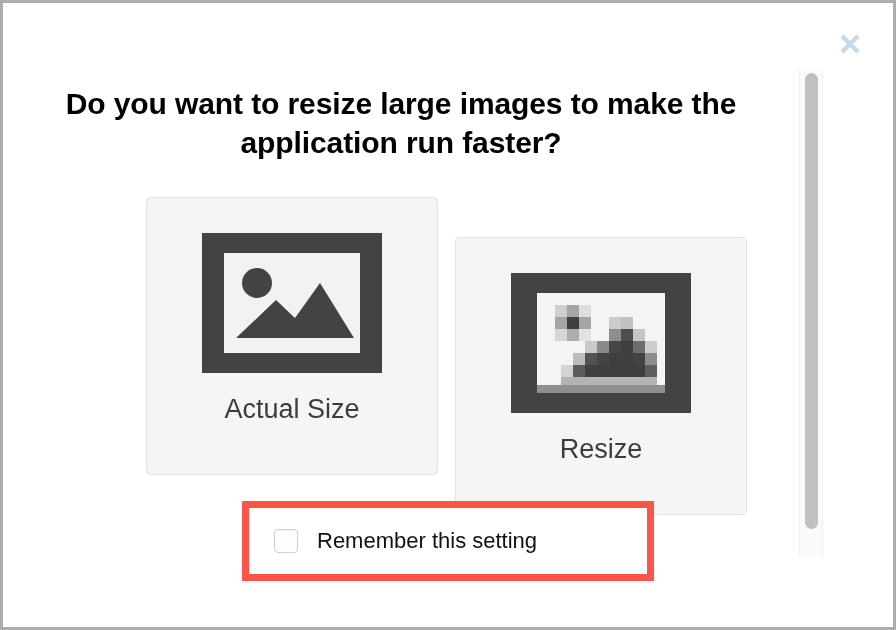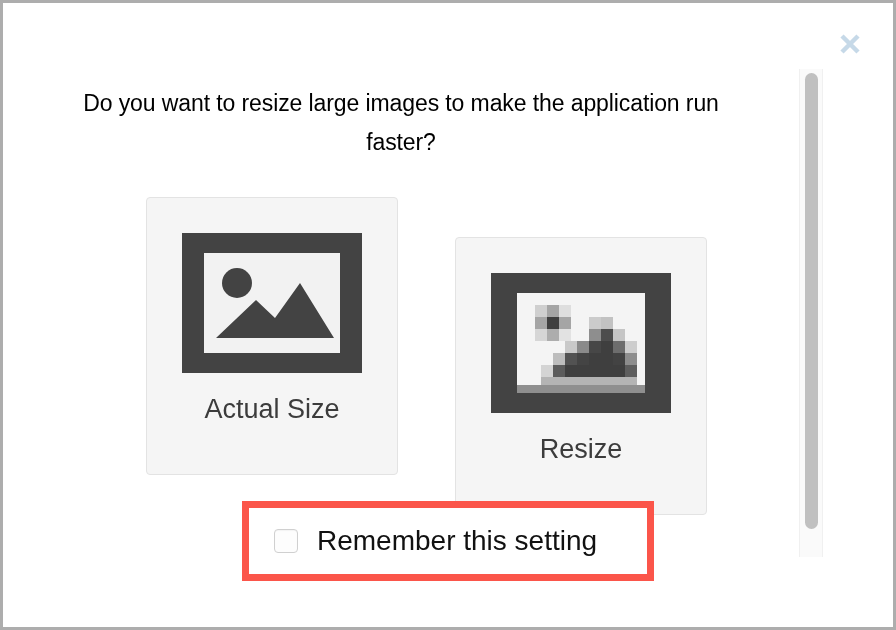--- a/index.html
+++ b/index.html
@@ -69,40 +69,40 @@
     width: 790px;
     height: 624px;
   }
 
   #prompt-title {
     position: absolute;
     left: 50px;
     top: 78px;
     width: 690px;
     text-align: center;
-    font-size: 23px;
+    font-size: 30px;
     line-height: 39px;
     color: #000000;
     font-family: "Liberation Sans", sans-serif;
-    font-weight: 400;
+    font-weight: 700;
     letter-spacing: -0.1px;
   }
 
   
   #options-row {
     position: absolute;
     left: 140px;
     top: 191px;
     width: 600px;
     height: 280px;
   }
   .option-card {
     position: absolute;
     top: 0;
-    width: 252px;
+    width: 292px;
     height: 278px;
     box-sizing: border-box;
     background: #f5f5f5;
     border: 1px solid #e3e3e3;
     border-radius: 4px;
     cursor: pointer;
   }
   #option-card-actual { left: 0px; }
   #option-card-resize { left: 309px; margin-top: 40px; }
 
@@ -154,21 +154,21 @@
     box-sizing: border-box;
     border: 1px solid #d0d0d0;
     border-radius: 4px;
     background: #fdfdfd;
     box-shadow: inset 0 1px 1px rgba(0,0,0,0.04);
     flex: 0 0 auto;
     cursor: pointer;
   }
   #remember-label {
     margin-left: 19px;
-    font-size: 28px;
+    font-size: 22px;
     color: #111111;
     font-family: "Liberation Sans", sans-serif;
     white-space: nowrap;
   }
 </style>
 </head>
 <body>
 
 <div id="app-window">
 

